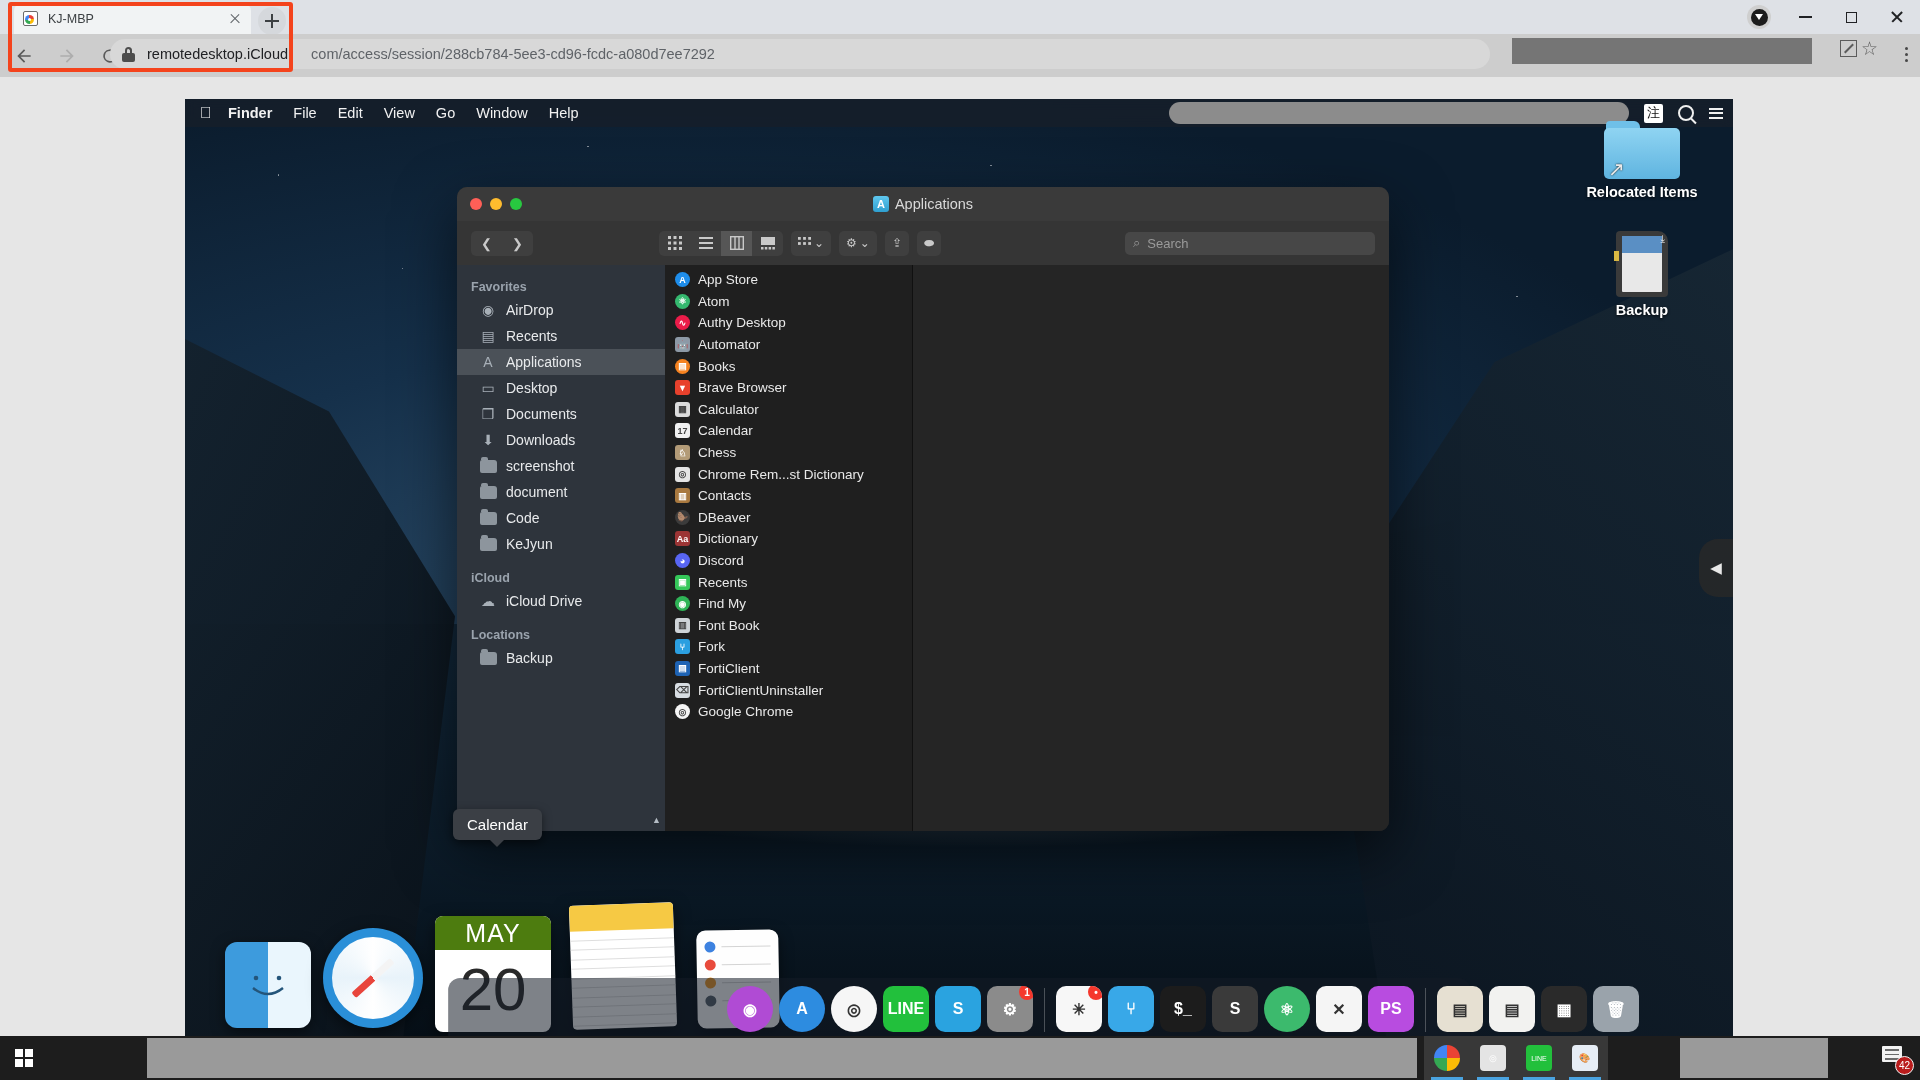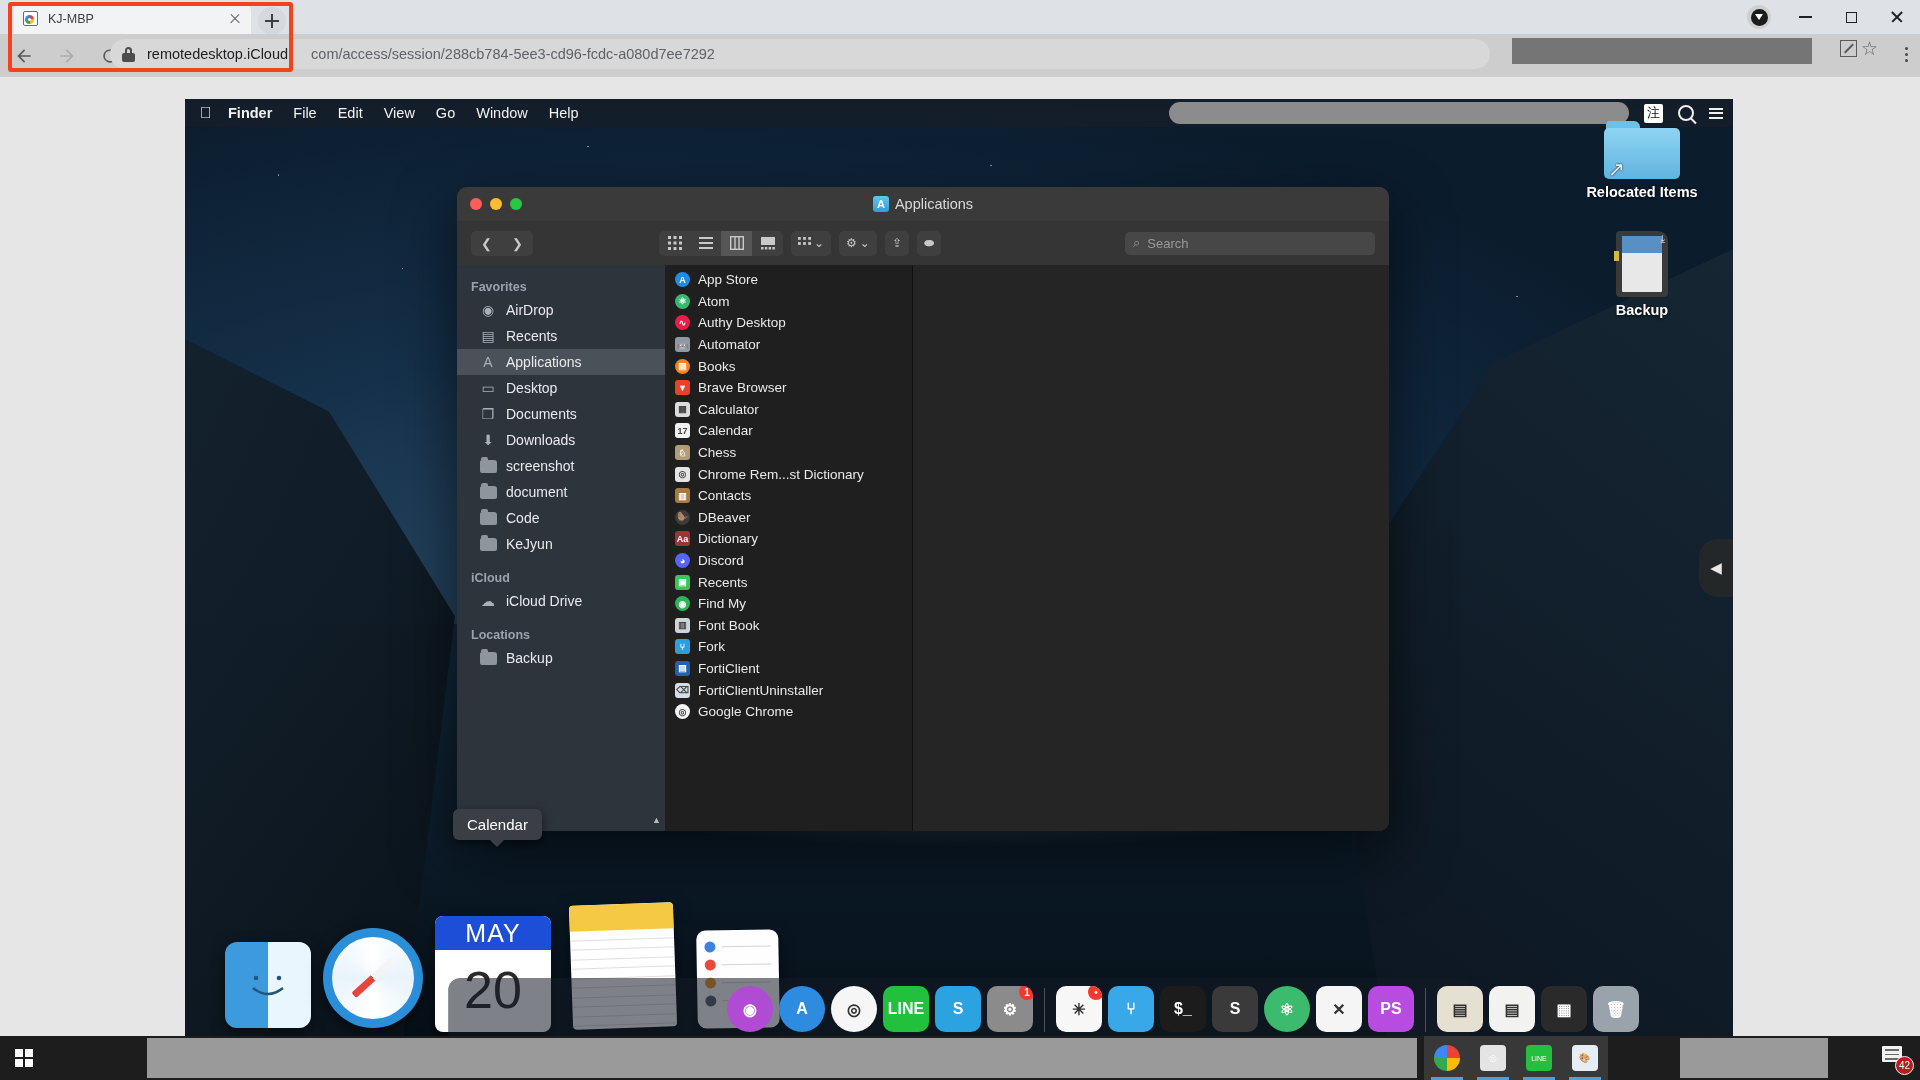--- a/index.html
+++ b/index.html
@@ -154,22 +154,22 @@
            color:#fff; font-size:10px; font-weight:bold; display:flex; align-items:center; justify-content:center; padding:0 4px; }
   .tooltip { position:absolute; background:#3b3f45; color:#fff; font-size:15px; padding:7px 14px; border-radius:6px;
              box-shadow:0 3px 10px rgba(0,0,0,.5); }
   .tooltip::after { content:""; position:absolute; left:50%; margin-left:-7px; bottom:-7px; border-left:7px solid transparent;
                     border-right:7px solid transparent; border-top:7px solid #3b3f45; }
 
   
   .bigdk { position:absolute; bottom:8px; }
   .cal-big { width:116px; height:116px; border-radius:8px; overflow:hidden; background:#fff;
              box-shadow:0 5px 16px rgba(0,0,0,.55); }
-  .cal-big .top { height:34px; background:#1d4ed8; color:#fff; font-size:25px; text-align:center; line-height:34px; letter-spacing:1px; }
-  .cal-big .day { height:82px; color:#2a2a2a; font-size:52px; text-align:center; line-height:80px; }
+  .cal-big .top { height:34px; background:#4d7c0f; color:#fff; font-size:25px; text-align:center; line-height:34px; letter-spacing:1px; }
+  .cal-big .day { height:82px; color:#2a2a2a; font-size:60px; text-align:center; line-height:80px; }
   .notes-big { width:104px; height:124px; background:#fff; border-radius:4px; box-shadow:0 5px 16px rgba(0,0,0,.5);
                overflow:hidden; transform:rotate(-2deg); }
   .notes-big .hdr { height:26px; background:#f6c944; }
   .notes-big .ln { height:9.5px; border-bottom:1px solid #dedede; }
   .rem-big { width:82px; height:98px; background:#fefefe; border-radius:9px; box-shadow:0 5px 14px rgba(0,0,0,.5);
              padding:11px 8px; transform:rotate(-1deg); }
   .rem-row { display:flex; align-items:center; gap:6px; margin-bottom:7px; }
   .rem-row i { width:11px; height:11px; border-radius:50%; display:block; }
   .rem-row span { flex:1; height:1.5px; background:#d4d4d4; display:block; }
   .finder-big { width:86px; height:86px; border-radius:12px; overflow:hidden; display:flex; box-shadow:0 4px 14px rgba(0,0,0,.5); }

